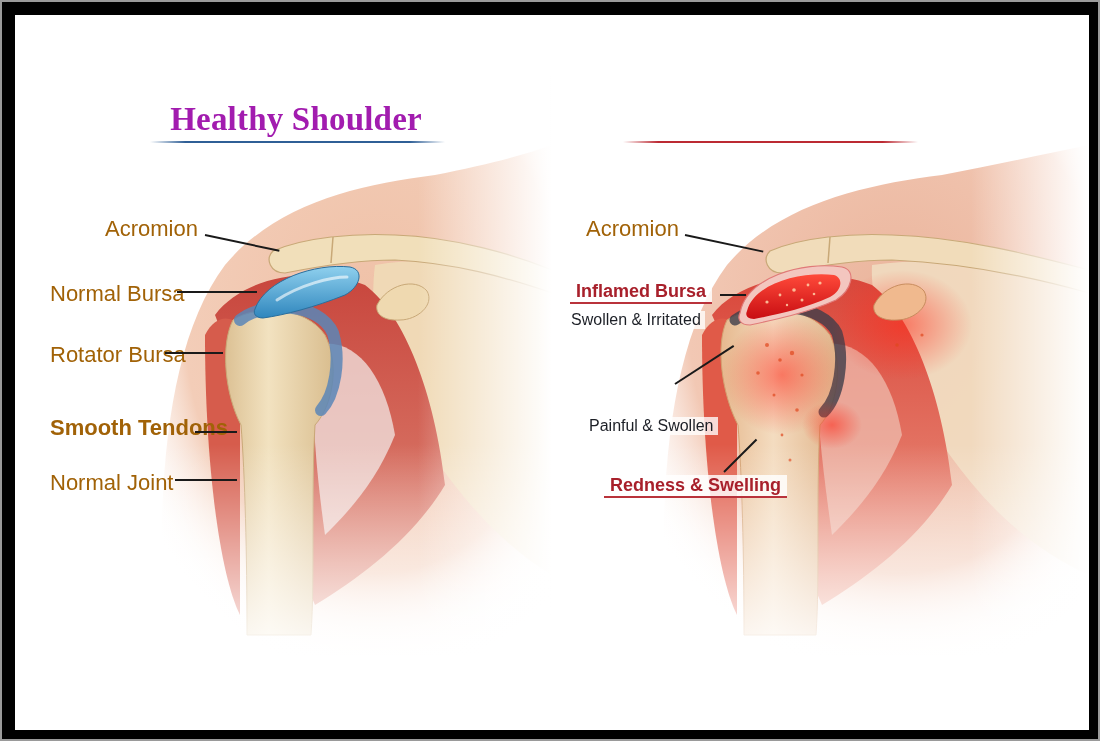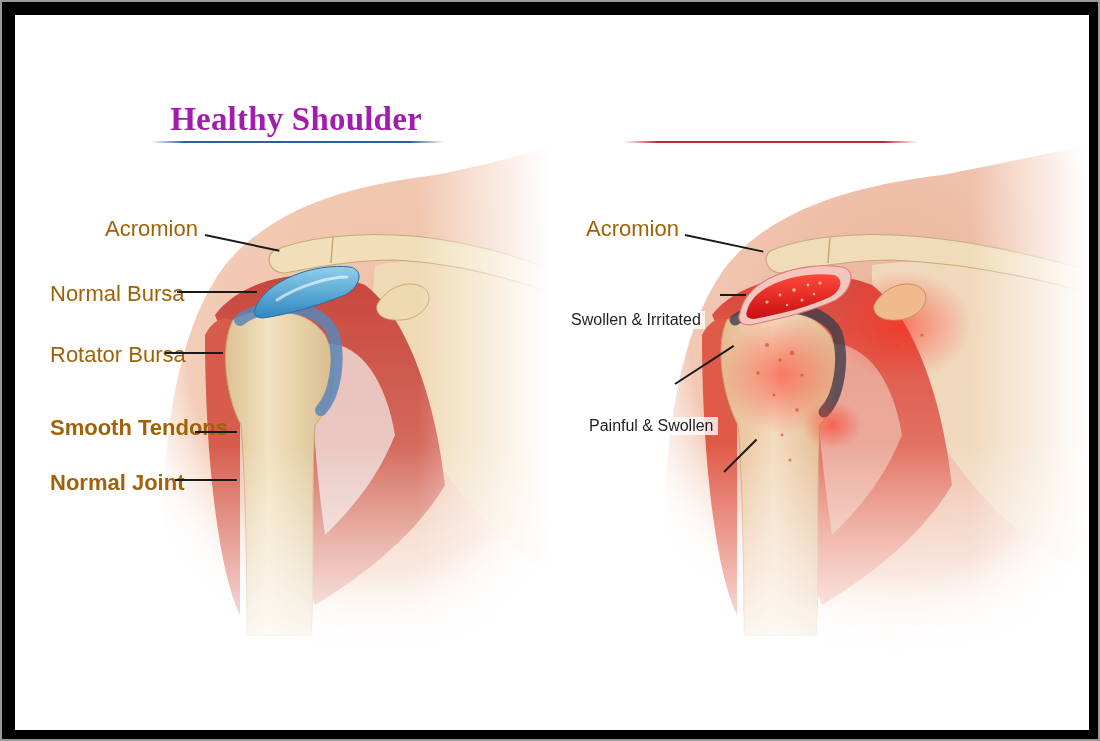--- a/index.html
+++ b/index.html
@@ -122,21 +122,21 @@
 
       <div class="label" style="left:35px; top:266px;">Normal Bursa</div>
       <div class="leader" style="left:162px; top:276px; width:80px;"></div>
 
       <div class="label" style="left:35px; top:327px;">Rotator Bursa</div>
       <div class="leader" style="left:150px; top:337px; width:58px;"></div>
 
       <div class="label" style="left:35px; top:400px;font-weight:bold;">Smooth Tendons</div>
       <div class="leader" style="left:180px; top:416px; width:42px;"></div>
 
-      <div class="label" style="left:35px; top:455px;font-weight:bold;">Normal Joint</div>
+      <div class="label" style="left:35px; top:455px;">Normal Joint</div>
       <div class="leader" style="left:160px; top:464px; width:62px;"></div>
     </div>
 
     <div class="panel right">
       <svg class="illus" width="537" height="715" viewBox="0 0 537 715">
         <defs>
           <radialGradient id="skinR" cx="0.55" cy="0.35" r="0.7">
             <stop offset="0" stop-color="#eab39a"></stop>
             <stop offset="0.7" stop-color="#f2c8b4"></stop>
             <stop offset="1" stop-color="#ffffff" stop-opacity="0"></stop>
@@ -209,23 +209,25 @@
         </g>
         <rect x="0" y="0" width="537" height="715" fill="url(#fadeB2)"></rect>
         <rect x="0" y="0" width="537" height="715" fill="url(#fadeR2)"></rect>
       </svg>
 
       <div class="title-rule bursitis"></div>
 
       <div class="label" style="left:34px; top:201px;">Acromion</div>
       <div class="leader" style="left:133px; top:219px; width:80px; transform:rotate(12deg);"></div>
 
+      <div class="label red" style="left:18px; top:266px;">Inflamed Bursa</div>
       <div class="leader" style="left:168px; top:279px; width:26px;"></div>
       <div class="label sub" style="left:15px; top:296px;text-align:center;">Swollen &amp; Irritated</div>
 
       <div class="leader" style="left:123px; top:368px; width:70px; transform:rotate(-33deg);"></div>
       <div class="label sub" style="left:33px; top:402px;">Painful &amp; Swollen</div>
 
+      <div class="label red" style="left:52px; top:460px;">Redness &amp; Swelling</div>
       <div class="leader" style="left:172px; top:456px; width:46px; transform:rotate(-45deg);"></div>
     </div>
 
   </div>
 </div>
 
 </body></html>

